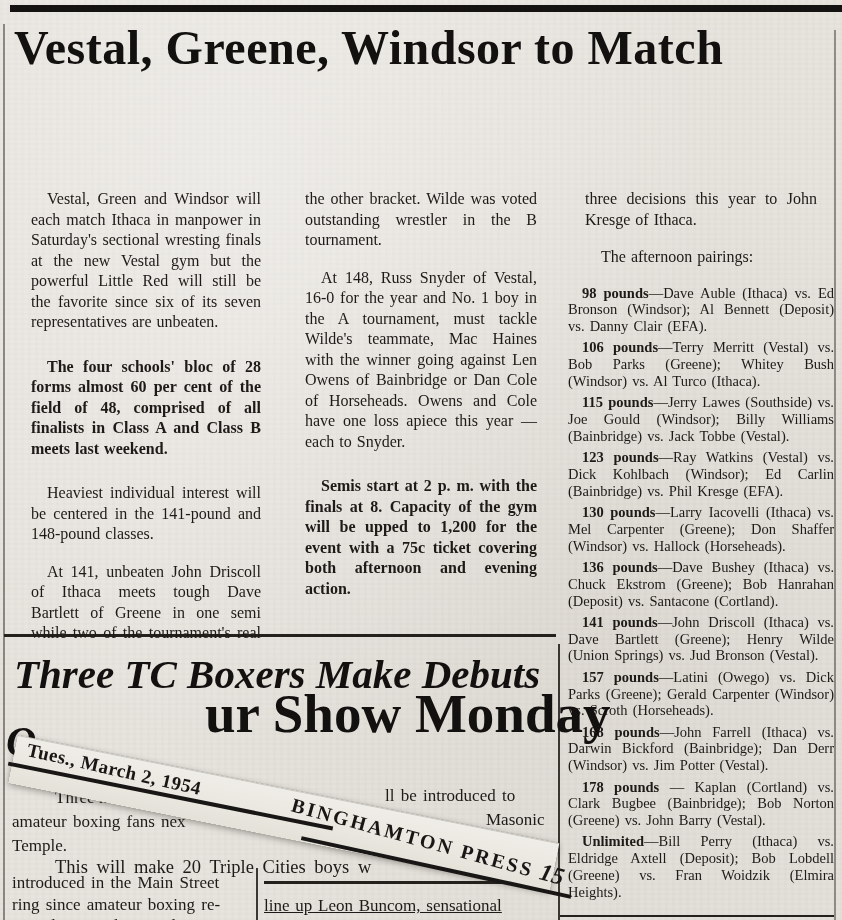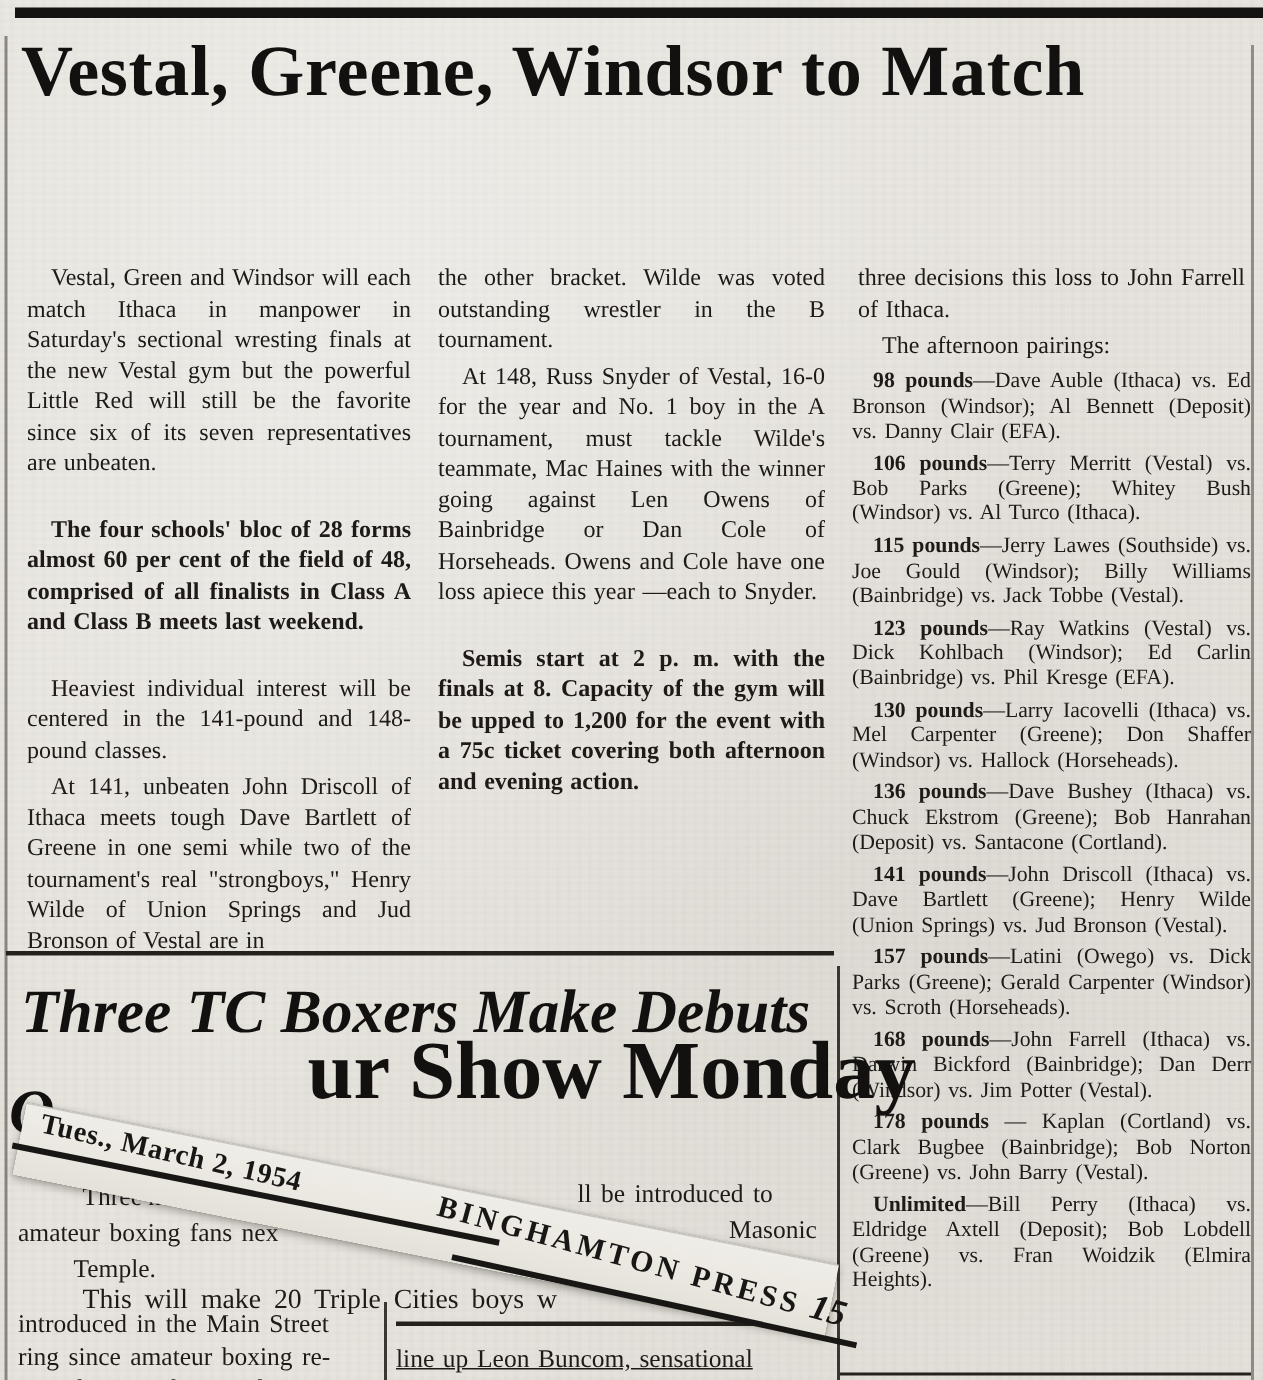--- a/index.html
+++ b/index.html
@@ -21,33 +21,33 @@
   #head1-l1{left:14px;top:20px;font-size:48px;}
   #head1-l2{left:103px;top:90px;font-size:50px;}
   #head2-l1{left:14px;top:650px;font-size:41px;font-style:italic;letter-spacing:0;}
   #head2-l2{left:205px;top:682px;font-size:55px;letter-spacing:0;}
   #head2-covered{left:6px;top:718px;font-size:42px;font-style:italic;letter-spacing:0;}
   
   .col{position:absolute;top:172px;text-align:justify;overflow:hidden;}
   #col1{left:14px;width:264px;height:468px;}
   #col2{left:288px;width:266px;height:468px;}
   #col3{left:568px;width:266px;height:746px;}
-  .col p{margin:4px;font-size:16px;line-height:20.5px;word-spacing:1px;}
+  .col p{margin:17px;font-size:16px;line-height:20.5px;word-spacing:1px;}
   .indent{text-indent:16px;}
   .bold{font-weight:700;}
   .gap-lg{margin-top:24px !important;}
   .pairings p{font-size:14.5px;line-height:16.8px;margin:4.5px 0 0;text-indent:14px;word-spacing:1.5px;}
   .pairings .wt{font-weight:700;}
   
   .frag{position:absolute;font-size:17px;line-height:21px;color:#1d1a17;white-space:nowrap;}
   #frag-f1{left:55px;top:787px;}
   #frag-f2{left:385px;top:785px;word-spacing:2px;}
   #frag-f3{left:12px;top:811px;word-spacing:2px;}
   #frag-f4{left:486px;top:809px;}
-  #frag-f5{left:12px;top:835px;margin-left:37px;}
+  #frag-f5{left:12px;top:835px;}
   #frag-f6{left:55px;top:857px;font-size:18.5px;word-spacing:4px;}
   #box-colA{left:12px;top:872px;width:248px;white-space:pre-line;font-size:17px;line-height:21.5px;position:absolute;text-align:justify;word-spacing:2px;}
   #box-colB{left:264px;top:896px;width:280px;position:absolute;font-size:17px;word-spacing:1.5px;white-space:nowrap;text-decoration:underline;}
   
   #stamp{
     position:absolute;left:18px;top:735px;width:552px;height:48px;
     transform:rotate(11.3deg);transform-origin:0 0;
     background:linear-gradient(180deg,#efede7 0%,#eae7e0 60%,#e4e1d9 100%);
     box-shadow:0 2px 6px rgba(40,35,28,.38), 0 0 1px rgba(40,35,28,.4);
     border-top:1px solid rgba(0,0,0,.12);
@@ -82,21 +82,21 @@
     <p class="indent">At 141, unbeaten John Driscoll of Ithaca meets tough Dave Bartlett of Greene in one semi while two of the tournament's real "strongboys," Henry Wilde of Union Springs and Jud Bronson of Vestal are in</p>
   </div>
 
   <div class="col" id="col2">
     <p>the other bracket. Wilde was voted outstanding wrestler in the B tournament.</p>
     <p class="indent">At 148, Russ Snyder of Vestal, 16-0 for the year and No. 1 boy in the A tournament, must tackle Wilde's teammate, Mac Haines with the winner going against Len Owens of Bainbridge or Dan Cole of Horseheads. Owens and Cole have one loss apiece this year —each to Snyder.</p>
     <p class="indent bold gap-lg">Semis start at 2 p. m. with the finals at 8. Capacity of the gym will be upped to 1,200 for the event with a 75c ticket covering both afternoon and evening action.</p>
   </div>
 
   <div class="col" id="col3">
-    <p>three decisions this loss to John Farrell of Ithaca.</p>
+    <p>three decisions this year to John Kresge of Ithaca.</p>
     <p class="indent">The afternoon pairings:</p>
     <div class="pairings">
       <p><span class="wt">98 pounds</span><span>—Dave Auble (Ithaca) vs. Ed Bronson (Windsor); Al Bennett (Deposit) vs. Danny Clair (EFA).</span></p>
       <p><span class="wt">106 pounds</span><span>—Terry Merritt (Vestal) vs. Bob Parks (Greene); Whitey Bush (Windsor) vs. Al Turco (Ithaca).</span></p>
       <p><span class="wt">115 pounds</span><span>—Jerry Lawes (Southside) vs. Joe Gould (Windsor); Billy Williams (Bainbridge) vs. Jack Tobbe (Vestal).</span></p>
       <p><span class="wt">123 pounds</span><span>—Ray Watkins (Vestal) vs. Dick Kohlbach (Windsor); Ed Carlin (Bainbridge) vs. Phil Kresge (EFA).</span></p>
       <p><span class="wt">130 pounds</span><span>—Larry Iacovelli (Ithaca) vs. Mel Carpenter (Greene); Don Shaffer (Windsor) vs. Hallock (Horseheads).</span></p>
       <p><span class="wt">136 pounds</span><span>—Dave Bushey (Ithaca) vs. Chuck Ekstrom (Greene); Bob Hanrahan (Deposit) vs. Santacone (Cortland).</span></p>
       <p><span class="wt">141 pounds</span><span>—John Driscoll (Ithaca) vs. Dave Bartlett (Greene); Henry Wilde (Union Springs) vs. Jud Bronson (Vestal).</span></p>
       <p><span class="wt">157 pounds</span><span>—Latini (Owego) vs. Dick Parks (Greene); Gerald Carpenter (Windsor) vs. Scroth (Horseheads).</span></p>

